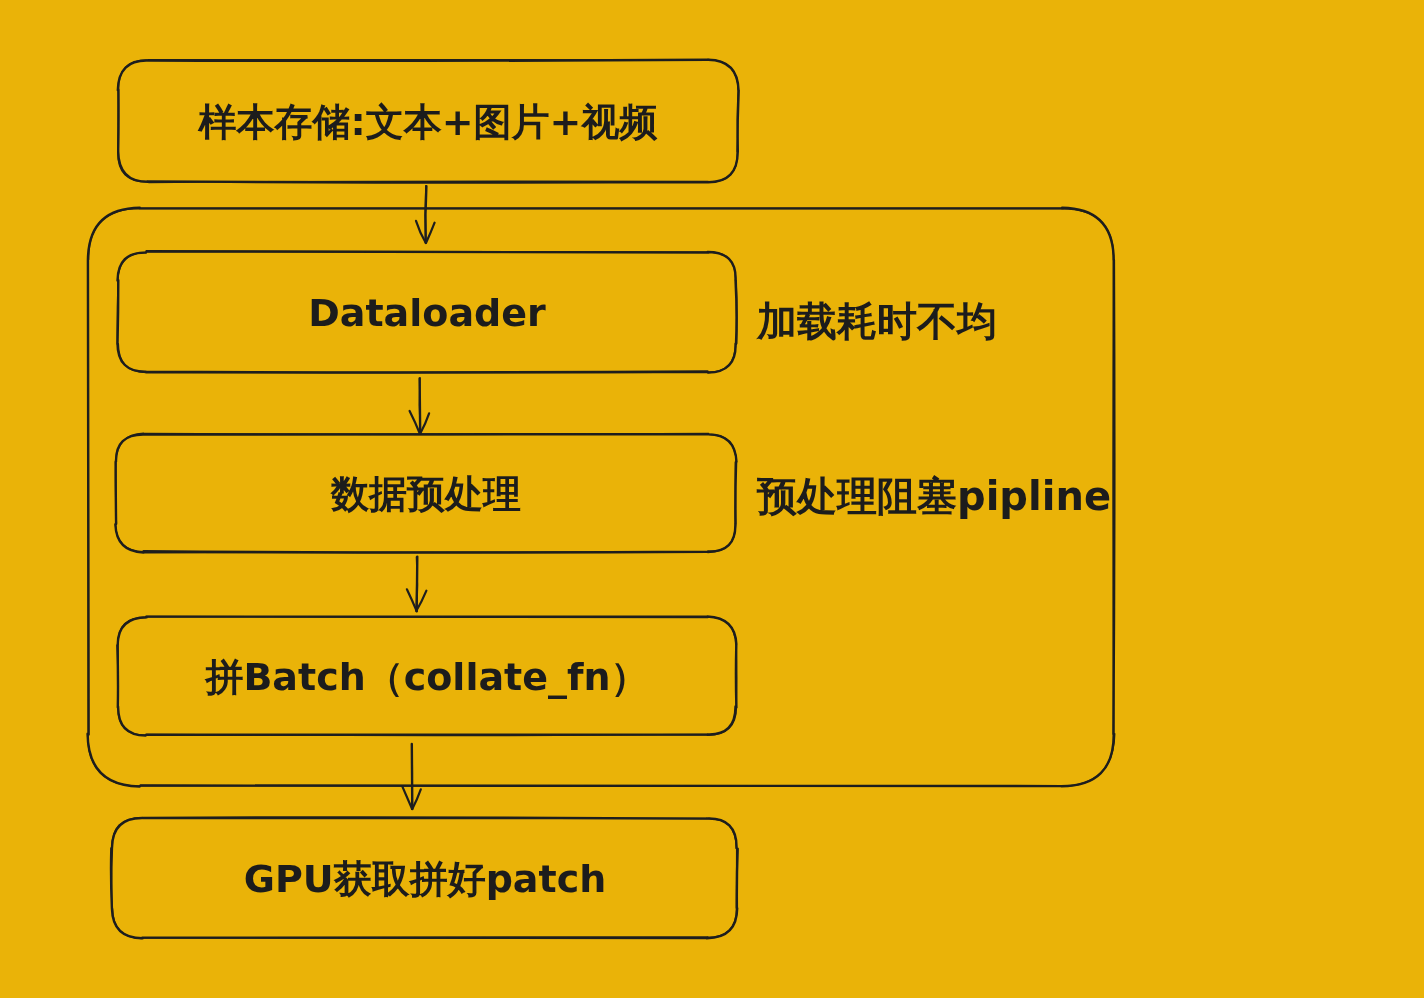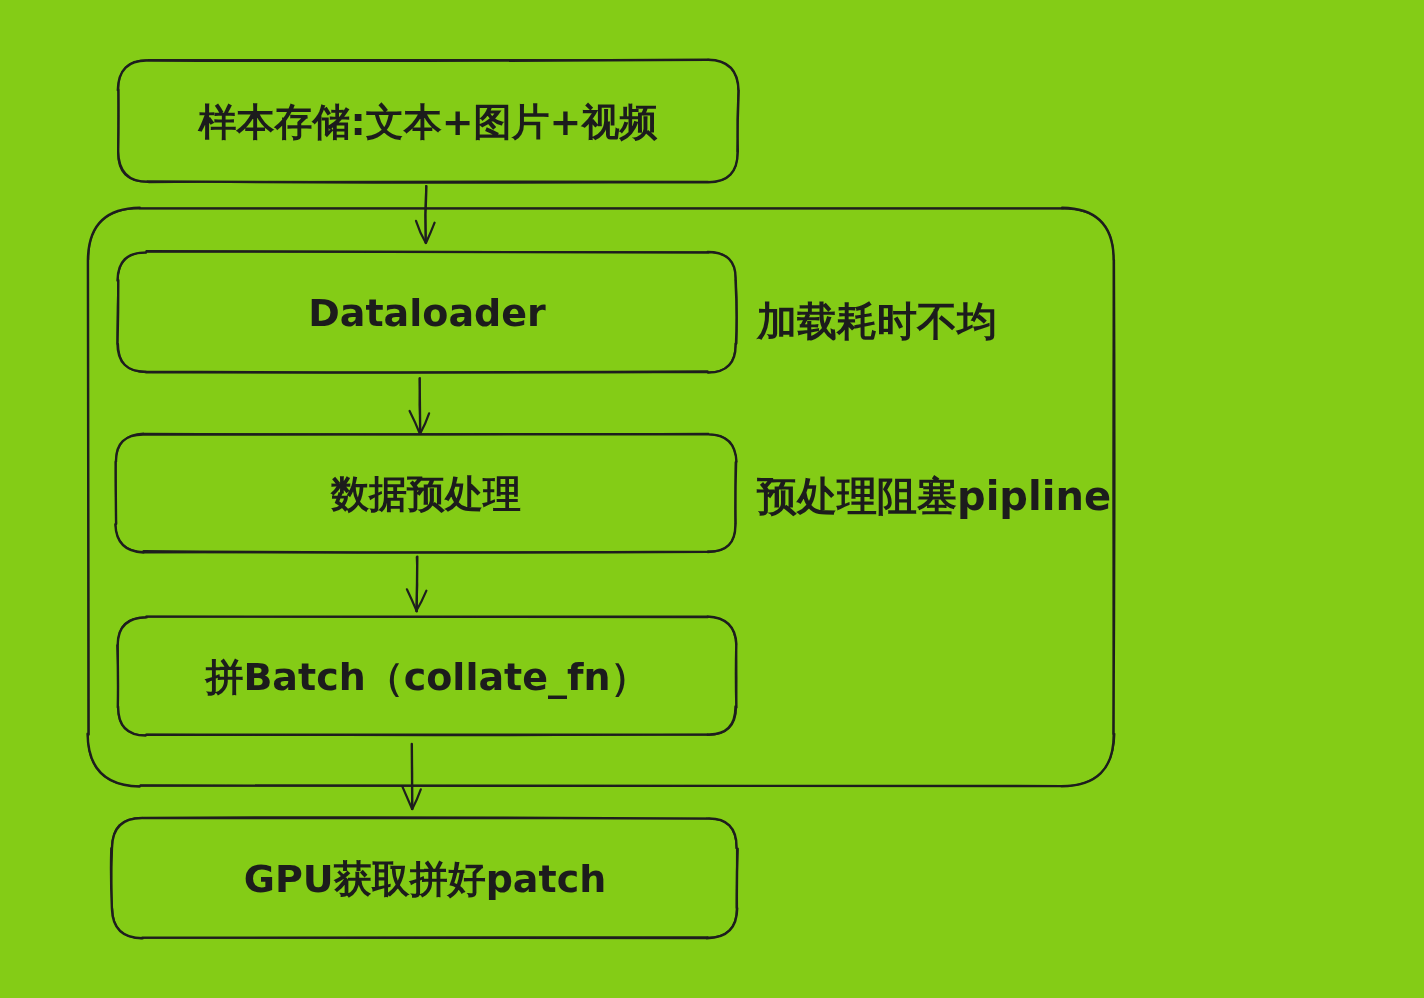--- a/index.html
+++ b/index.html
@@ -5,21 +5,21 @@
   html, body {
     margin: 0;
     padding: 0;
     background: #ffffff;
     font-family: "DejaVu Sans", "Liberation Sans", sans-serif;
   }
   .canvas {
     position: relative;
     width: 1424px;
     height: 998px;
-    background: #84cc16;
+    background: #eab308;
     overflow: hidden;
   }
   svg { display: block; }
   .sketch {
     fill: none;
     stroke: #1e1e1e;
     stroke-linecap: round;
     stroke-linejoin: round;
   }
   .label {

